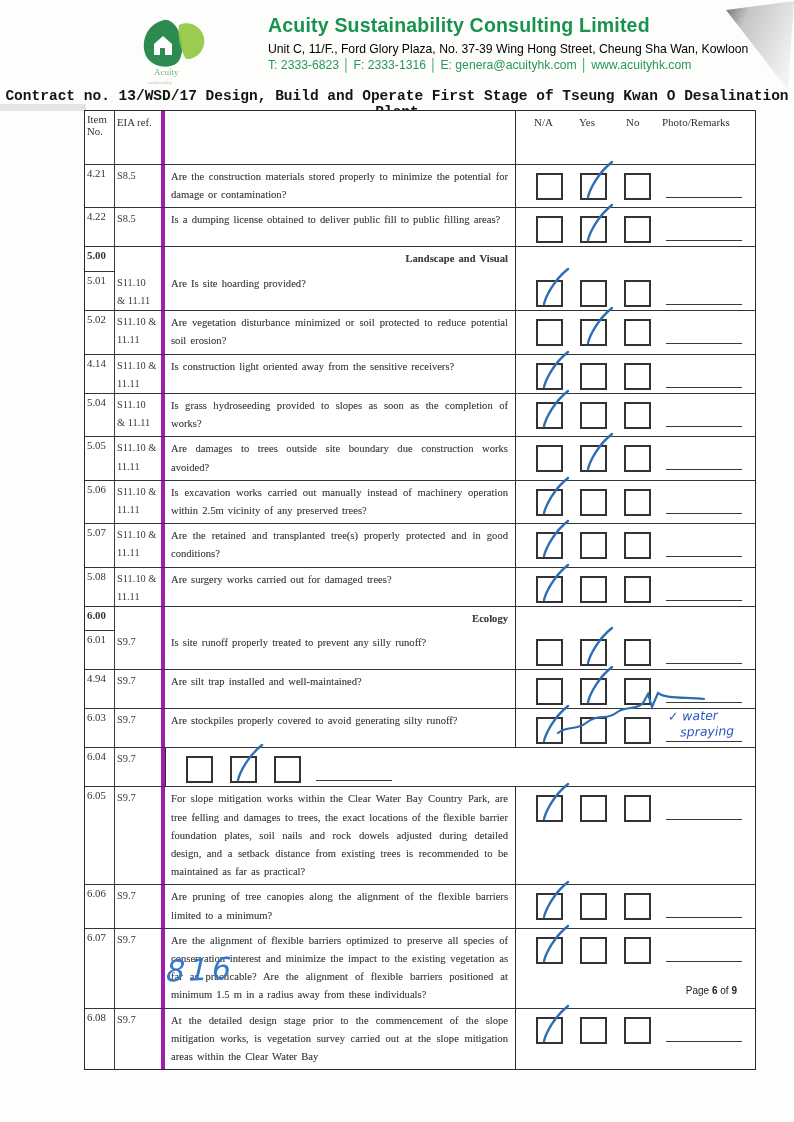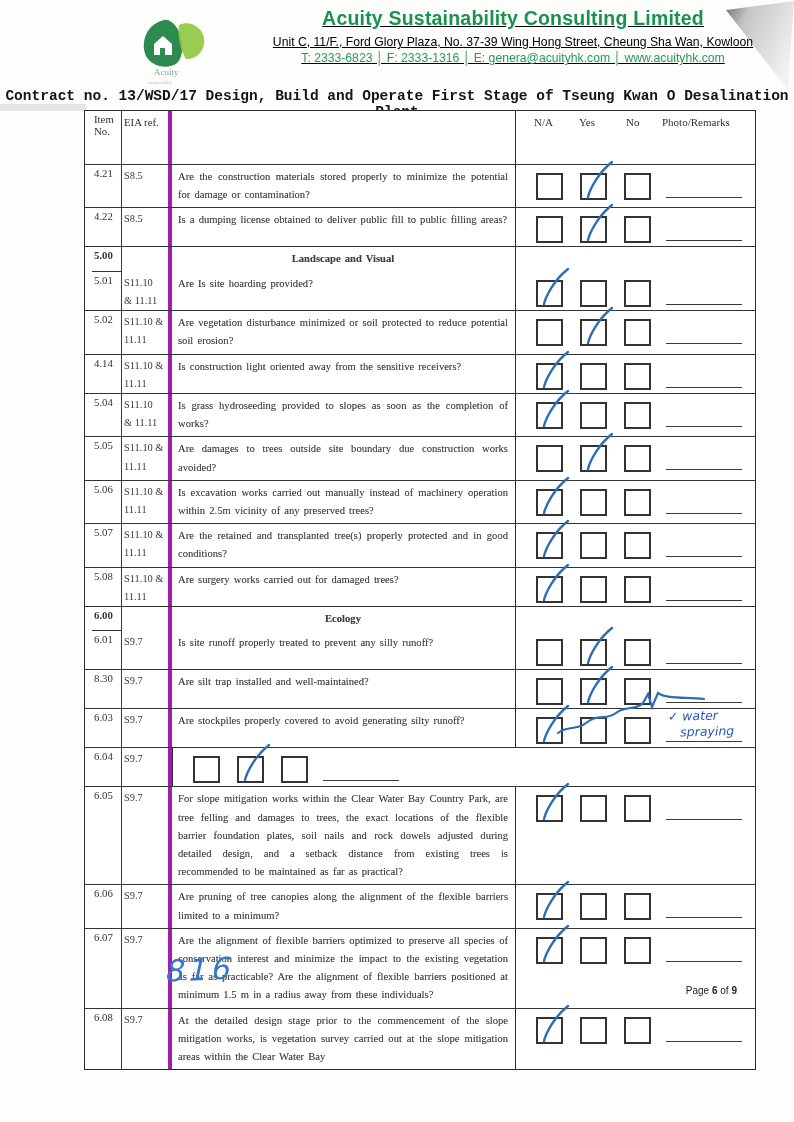--- a/index.html
+++ b/index.html
@@ -1,49 +1,49 @@
 <!DOCTYPE html>
 <html><head>
 <meta charset="utf-8">
 <style>
   html,body{margin:0;padding:0;background:#e8e8e8;}
   .page{position:relative;width:794px;height:1122px;background:#fdfdfc;margin:0 auto;
         font-family:"Liberation Serif",serif;overflow:hidden;}
 
   
   .logo{position:absolute;left:126px;top:16px;width:92px;height:72px;}
-  .company-block{position:absolute;left:268px;top:7px;width:490px;text-align:center;
-                 font-family:"Liberation Sans",sans-serif;text-decoration:underline;}
+  .company-block{position:absolute;left:268px;top:14px;width:490px;text-align:left;
+                 font-family:"Liberation Sans",sans-serif;}
   .company-name{font-size:19.5px;font-weight:bold;color:#18934f;letter-spacing:.2px;}
   .company-addr{font-size:12.2px;color:#000000;margin-top:4px;line-height:1.35;}
   .company-contact{font-size:12.2px;color:#27985a;line-height:1.35;}
   .contract-line{position:absolute;left:0;top:88px;width:100%;text-align:center;
                  font-family:Liberation Mono, monospace;font-size:14.5px;font-weight:bold;color:#141414;}
   .corner-fold{position:absolute;right:0;top:0;width:70px;height:95px;}
   .streak{position:absolute;left:0;top:104px;width:86px;height:7px;background:#cfcfcf;opacity:.55;}
 
   
   .checklist{position:absolute;left:84px;top:110px;width:670px;border:1.6px solid #2a2a2a;
              background:#fff;}
   .row{display:flex;border-top:1.4px solid #343434;position:relative;}
   .row:first-child{border-top:none;}
   .row.no-top{border-top:none;}
   .c-item{width:26px;flex:0 0 26px;border-right:1px solid #3c3c3c;font-size:10.8px;color:#333;
-          padding:2px 1px 0 2px;white-space:pre-line;margin-left:7px;}
+          padding:2px 1px 0 2px;white-space:pre-line;}
   .c-eia{width:44px;flex:0 0 44px;border-right:4px solid #a21caf;font-size:10.4px;color:#3a3a3a;
          padding:2px 0 0 2px;white-space:pre-line;line-height:1.75;}
   .c-q{flex:1;font-size:10.6px;color:#3f3f3f;line-height:1.72;text-align:justify;
        padding:3px 7px 3px 6px;word-spacing:1.5px;text-shadow:0 0 .3px rgba(0,0,0,.35);}
   .c-checks{width:239px;flex:0 0 239px;border-left:1.6px solid #2a2a2a;position:relative;}
   .checks-inner{position:relative;width:100%;height:100%;overflow:visible;}
 
   .row.item{min-height:38px;}
   .row.section{min-height:18px;}
   .row.section .c-item{font-weight:bold;border-bottom:1.4px solid #343434;}
-  .row.section .c-q{font-weight:bold;text-align:center;}
+  .row.section .c-q{font-weight:bold;text-align:right;}
   .row.blank{height:13px;min-height:13px;}
 
   .header-row{min-height:40px;}
   .hdr{font-size:10.8px;color:#2f2f2f;}
   .hl{position:absolute;top:5px;font-size:11px;color:#2f2f2f;}
   .hl-na{left:18px;} .hl-yes{left:63px;} .hl-no{left:110px;} .hl-remarks{left:146px;}
 
   .cb{position:absolute;top:8px;width:23px;height:23px;border:2px solid #333;background:#fff;}
   .cb-na{left:20px;} .cb-yes{left:64px;} .cb-no{left:108px;}
   .remark-line{position:absolute;left:150px;top:32px;width:76px;border-bottom:1.5px solid #3a3a3a;}
@@ -343,21 +343,21 @@
                 <svg class="tick" viewBox="0 0 40 46">
                   <path d="M9 38 C11 30 19 14 33 3" fill="none" stroke="#2c6db4" stroke-width="2.4" stroke-linecap="round"></path>
                 </svg>
               </span>
           <span class="cb cb-no"></span>
           <span class="remark-line"></span>
         </div>
       </div>
     </div>
         <div class="row item">
-      <div class="c-item">8.30</div>
+      <div class="c-item">4.94</div>
       <div class="c-eia">S9.7</div>
       <div class="c-q">Are silt trap installed and well-maintained?</div>
       <div class="c-checks">
         <div class="checks-inner">
           <span class="cb cb-na"></span>
           <span class="cb cb-yes">
                 <svg class="tick" viewBox="0 0 40 46">
                   <path d="M9 38 C11 30 19 14 33 3" fill="none" stroke="#2c6db4" stroke-width="2.4" stroke-linecap="round"></path>
                 </svg>
               </span>

